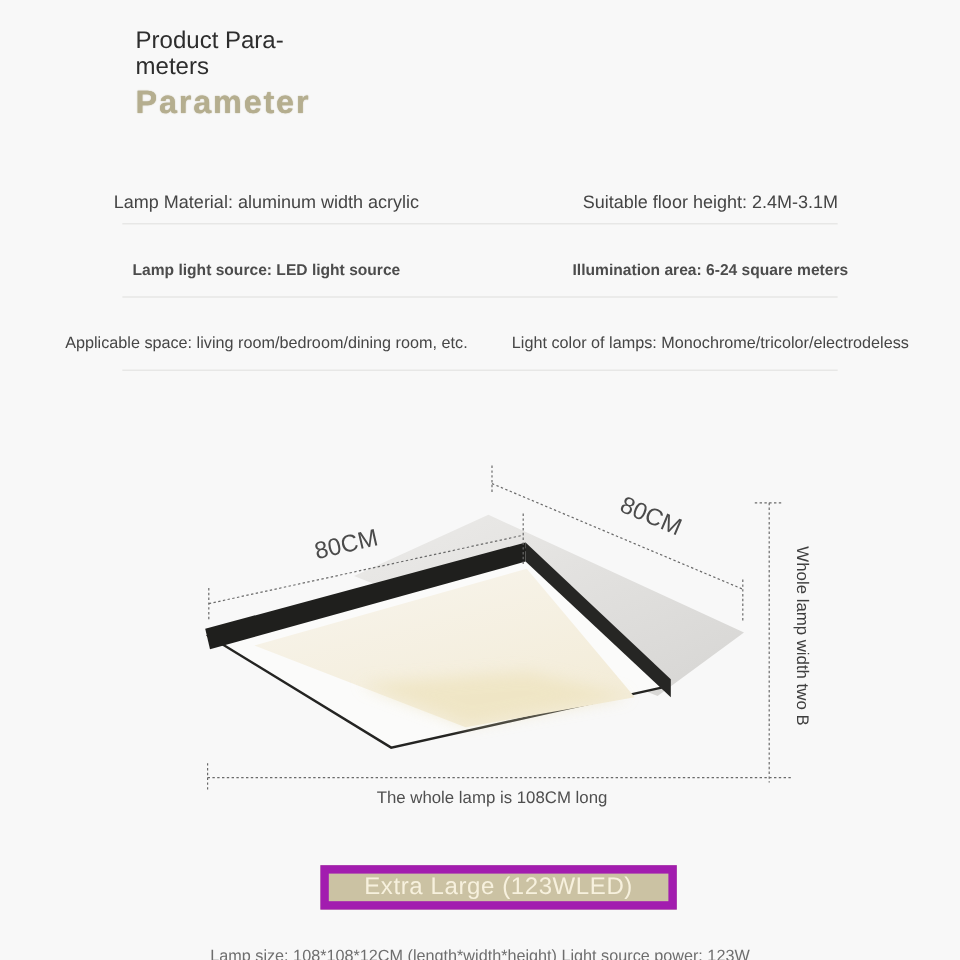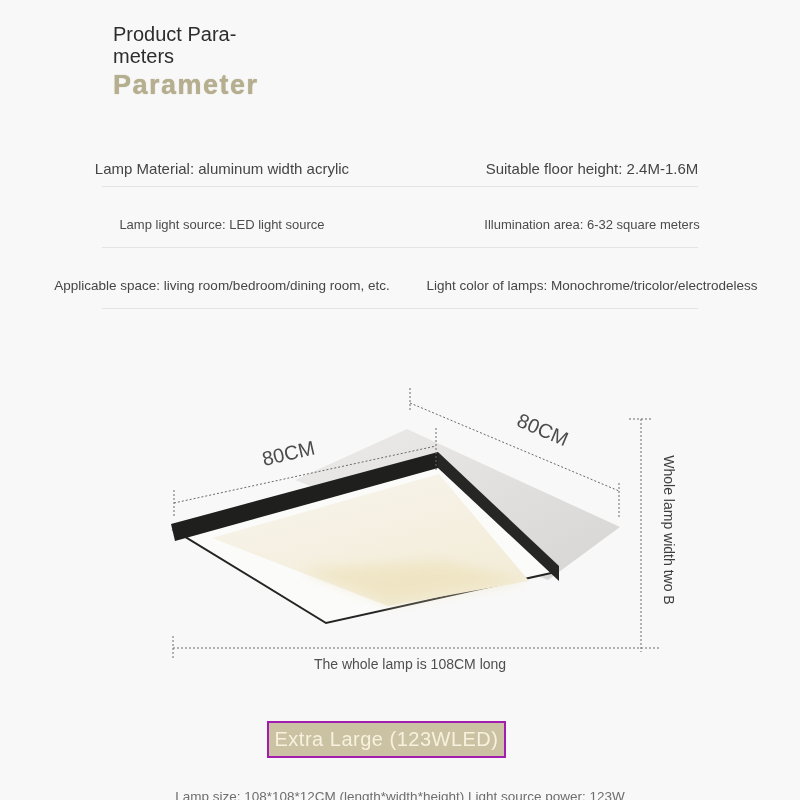--- a/index.html
+++ b/index.html
@@ -37,21 +37,21 @@
     position: absolute;
     left: 0; top: 150px;
     width: 800px;
   }
   .spec-row {
     display: grid;
     grid-template-columns: 1fr 1fr;
     align-items: center;
   }
   .spec-row.r1 { height: 36px; font-size: 15px; color: #454545; }
-  .spec-row.r2 { height: 60px; font-size: 13px; color: #4c4c4c; padding-top: 14px; }
+  .spec-row.r2 { height: 60px; font-size: 13px; color: #4c4c4c; padding-top: 14px; font-weight: bold; }
   .spec-row.r3 { height: 60px; font-size: 13.5px; color: #464646; padding-top: 14px; }
   .spec-cell { text-align: center; white-space: nowrap; }
   .spec-cell.left  { transform: translateX(22px); }
   .spec-cell.right { transform: translateX(-8px); }
   .spec-divider {
     width: 596px;
     margin: 0 auto;
     border-top: 1px solid #e3e3e1;
     height: 0;
   }
@@ -61,23 +61,23 @@
     position: absolute;
     left: 0; top: 378px;
     width: 800px; height: 300px;
   }
   .diagram-wrap svg { display: block; }
 
   
   .size-badge {
     position: absolute;
     left: 267px; top: 721px;
-    width: 239px; height: 37px;
+    width: 297px; height: 37px;
     background: #cbc2a3;
-    border: 2px solid #a21caf;
+    border: 7px solid #a21caf;
     display: flex;
     align-items: center;
     justify-content: center;
     font-size: 20px;
     color: #f7f1de;
     letter-spacing: 0.5px;
   }
 
   
   .footer-clipped {
@@ -92,26 +92,26 @@
 </head>
 <body>
 
 <div class="page-title">Product Para-
 meters</div>
 <div class="page-subtitle">Parameter</div>
 
 <div class="specs">
   <div class="spec-row r1">
     <div class="spec-cell left">Lamp Material: aluminum width acrylic</div>
-    <div class="spec-cell right">Suitable floor height: 2.4M-1.6M</div>
+    <div class="spec-cell right">Suitable floor height: 2.4M-3.1M</div>
   </div>
   <div class="spec-divider"></div>
   <div class="spec-row r2">
     <div class="spec-cell left">Lamp light source: LED light source</div>
-    <div class="spec-cell right">Illumination area: 6-32 square meters</div>
+    <div class="spec-cell right">Illumination area: 6-24 square meters</div>
   </div>
   <div class="spec-divider"></div>
   <div class="spec-row r3">
     <div class="spec-cell left">Applicable space: living room/bedroom/dining room, etc.</div>
     <div class="spec-cell right">Light color of lamps: Monochrome/tricolor/electrodeless</div>
   </div>
   <div class="spec-divider"></div>
 </div>
 
 <div class="diagram-wrap">

